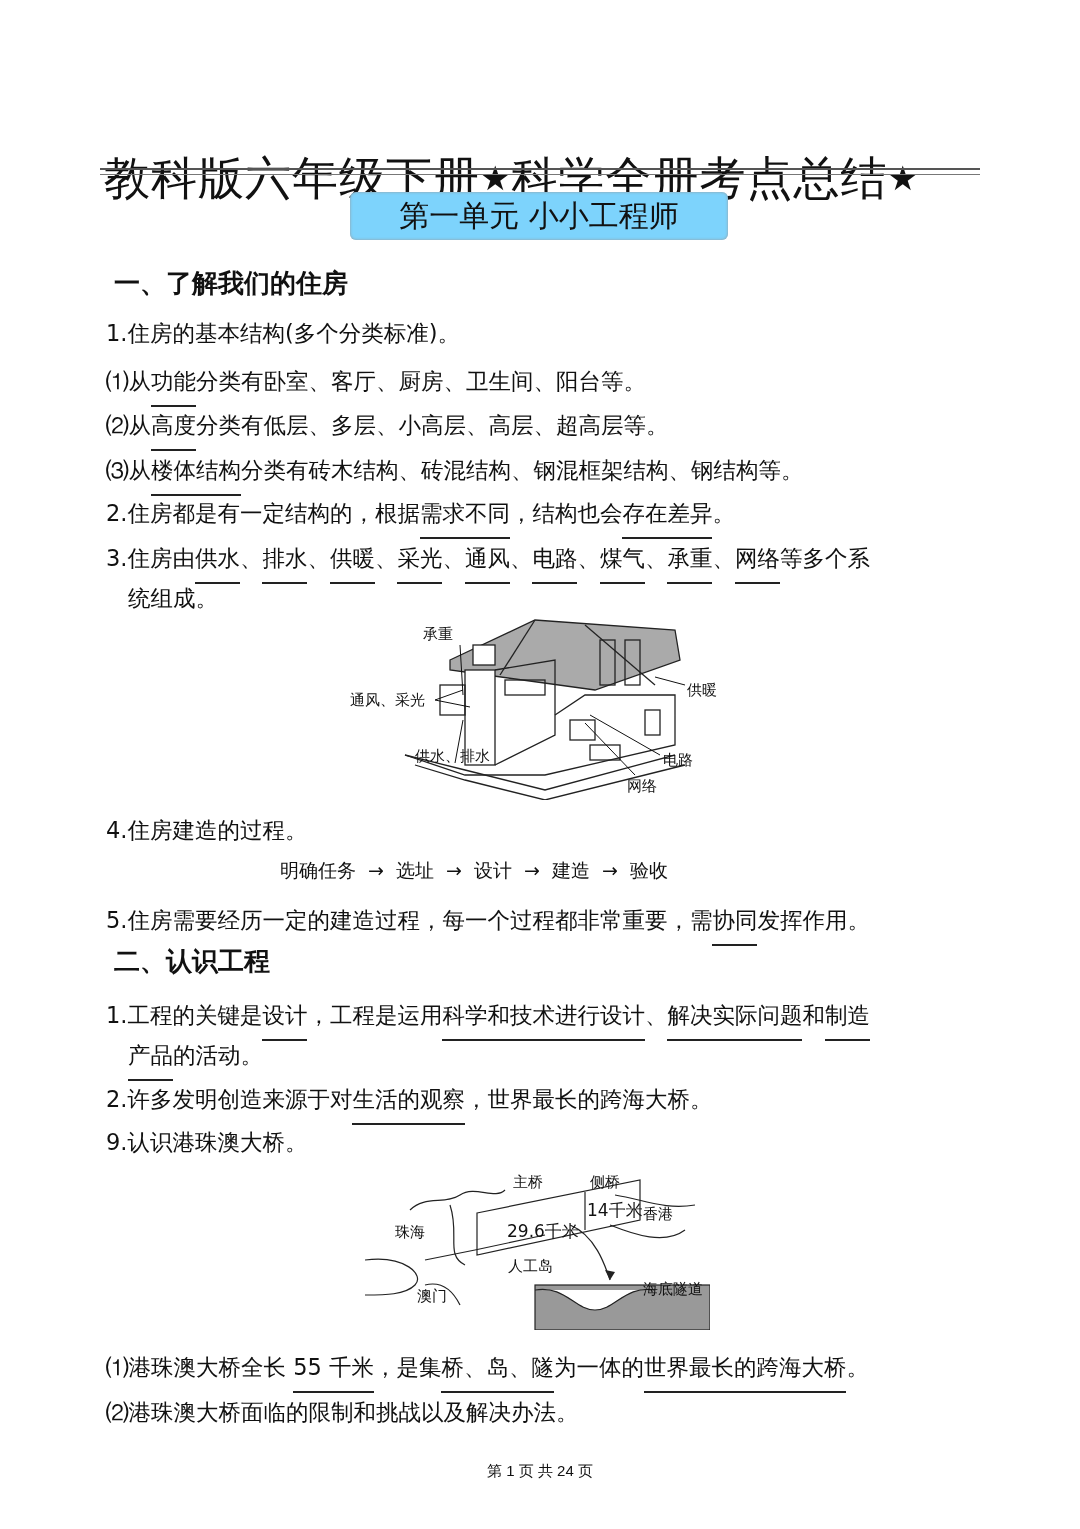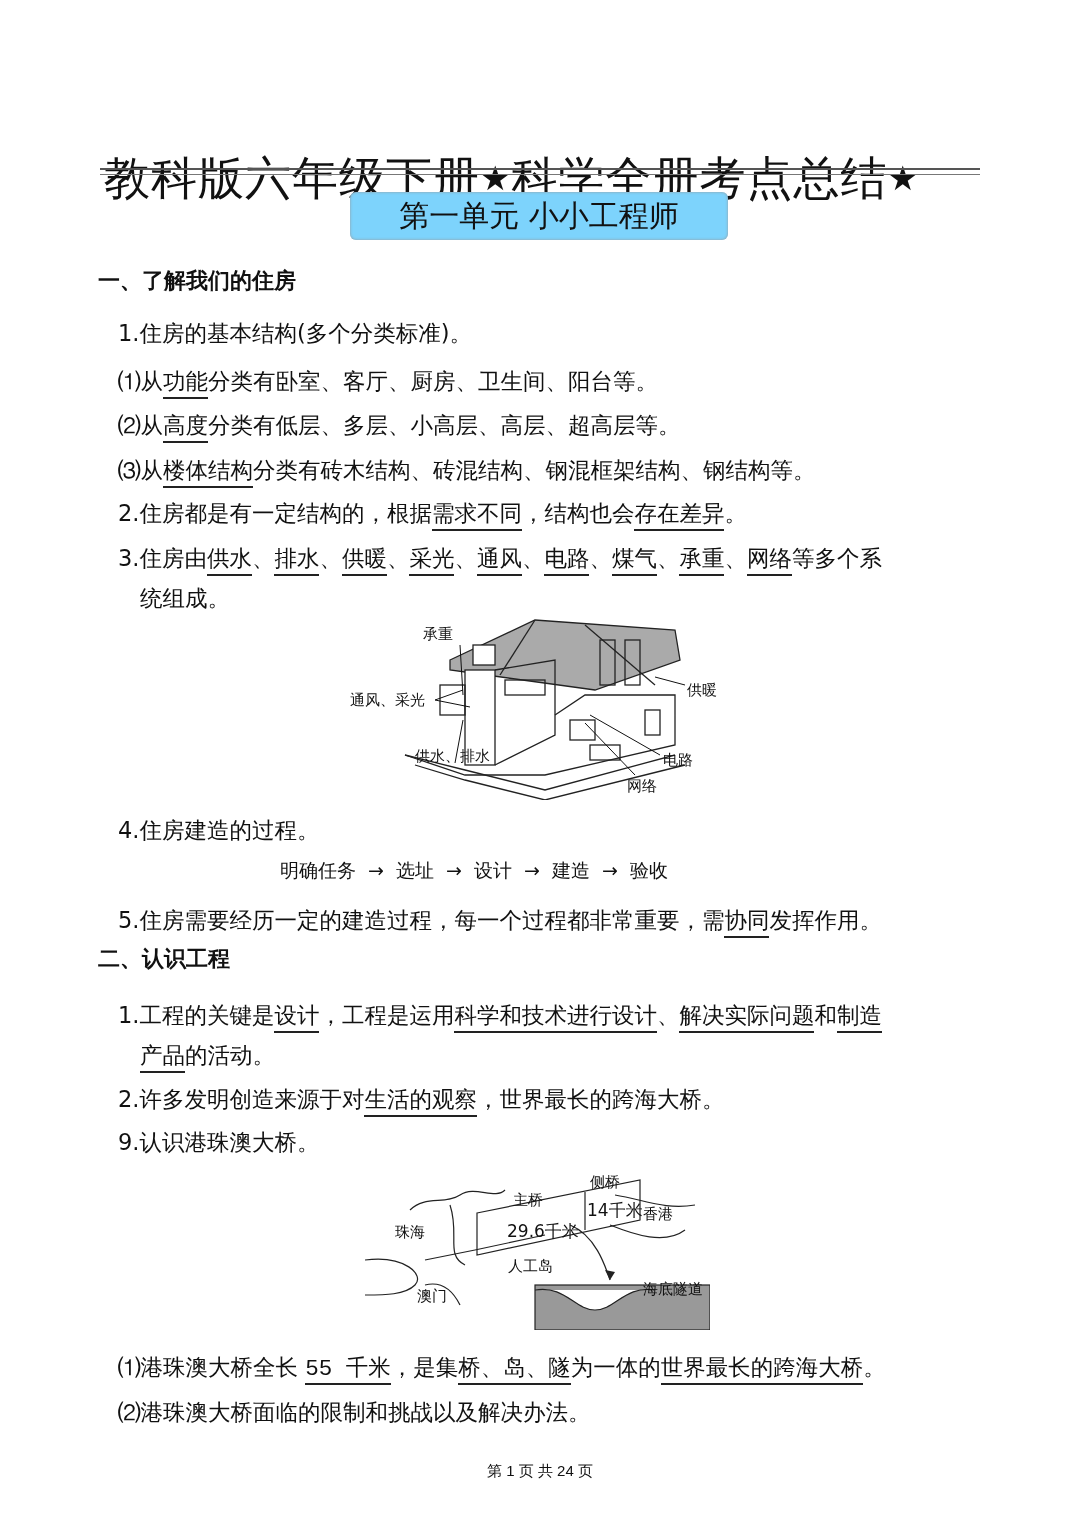--- a/index.html
+++ b/index.html
@@ -4,24 +4,24 @@
 <style>
   html,body{margin:0;padding:0;background:#fff;}
   body{width:1080px;height:1529px;position:relative;overflow:hidden;color:#111;
        font-family:"DejaVu Serif","Liberation Serif",serif;}
   .title{position:absolute;left:104px;top:100px;width:880px;font-size:46px;font-weight:normal;letter-spacing:1px;
          font-family:"DejaVu Serif",serif;white-space:nowrap;margin-top:48px;}
   .title .star{font-size:34px;vertical-align:4px;}
   .title-rule{position:absolute;left:100px;top:168px;width:880px;height:4px;border-top:2px solid #555;border-bottom:1px solid #777;}
   .unit-box{position:absolute;left:350px;top:192px;width:378px;height:48px;background:#7dd3fc;border-radius:6px;
             box-shadow:0 0 3px #999 inset;text-align:center;font-size:30px;line-height:48px;}
-  .sec{position:absolute;left:98px;font-size:22px;font-weight:bold;font-family:Liberation Mono, monospace;}
-  .line{position:absolute;left:106px;font-size:22.5px;white-space:nowrap;font-family:"DejaVu Sans",sans-serif;margin-left:12px;}
+  .sec{position:absolute;left:114px;font-size:26px;font-weight:bold;font-family:Liberation Mono, monospace;}
+  .line{position:absolute;left:106px;font-size:22.5px;white-space:nowrap;font-family:"DejaVu Sans",sans-serif;}
   .line.indent{left:128px;}
-  u{text-decoration:none;border-bottom:2px solid #222;padding-bottom:1px;font-family:Liberation Mono, monospace;}
+  u{text-decoration:none;border-bottom:2px solid #222;padding-bottom:11px;}
   .flow{position:absolute;left:280px;top:858px;font-size:19px;font-family:"DejaVu Sans",sans-serif;word-spacing:6px;}
   .fig{position:absolute;}
   .fig-label{position:absolute;font-size:15px;font-family:"DejaVu Sans",sans-serif;white-space:nowrap;}
   .footer{position:absolute;left:0;width:1080px;top:1462px;text-align:center;font-size:15px;font-family:Liberation Sans, sans-serif;}
 </style>
 </head>
 <body>
 
 <div class="title">
   <span>教科版六年级下册</span><span class="star">★</span><span>科学全册考点总结</span><span class="star">★</span>
@@ -101,21 +101,21 @@
       <line x1="60" y1="95" x2="110" y2="85"></line>
         <line x1="110" y1="85" x2="180" y2="70"></line>
       <path d="M205,60 C230,70 240,100 245,115"></path>
       <rect x="170" y="120" width="175" height="45" fill="#999"></rect>
       <path d="M170,125 C200,120 210,145 230,145 C250,145 260,120 290,125" fill="#fff"></path>
     </g>
     <polygon points="245,115 240,105 250,107" fill="#222"></polygon>
   </svg>
   <span class="fig-label" style="left:30px;top:58px">珠海</span>
   <span class="fig-label" style="left:52px;top:122px">澳门</span>
-  <span class="fig-label" style="left:148px;top:26px">主桥</span>
+  <span class="fig-label" style="left:148px;top:8px">主桥</span>
   <span class="fig-label" style="left:142px;top:55px;font-size:17px">29.6千米</span>
   <span class="fig-label" style="left:225px;top:8px">侧桥</span>
   <span class="fig-label" style="left:222px;top:34px;font-size:17px">14千米</span>
   <span class="fig-label" style="left:278px;top:40px">香港</span>
   <span class="fig-label" style="left:143px;top:92px">人工岛</span>
   <span class="fig-label" style="left:278px;top:115px">海底隧道</span>
 </div>
 
 <div class="line" style="top:1352px"><span>⑴港珠澳大桥全长 </span><u>55 千米</u><span>，是集</span><u>桥、岛、隧</u><span>为一体的</span><u>世界最长的跨海大桥</u><span>。</span></div>
 <div class="line" style="top:1397px">⑵港珠澳大桥面临的限制和挑战以及解决办法。</div>

